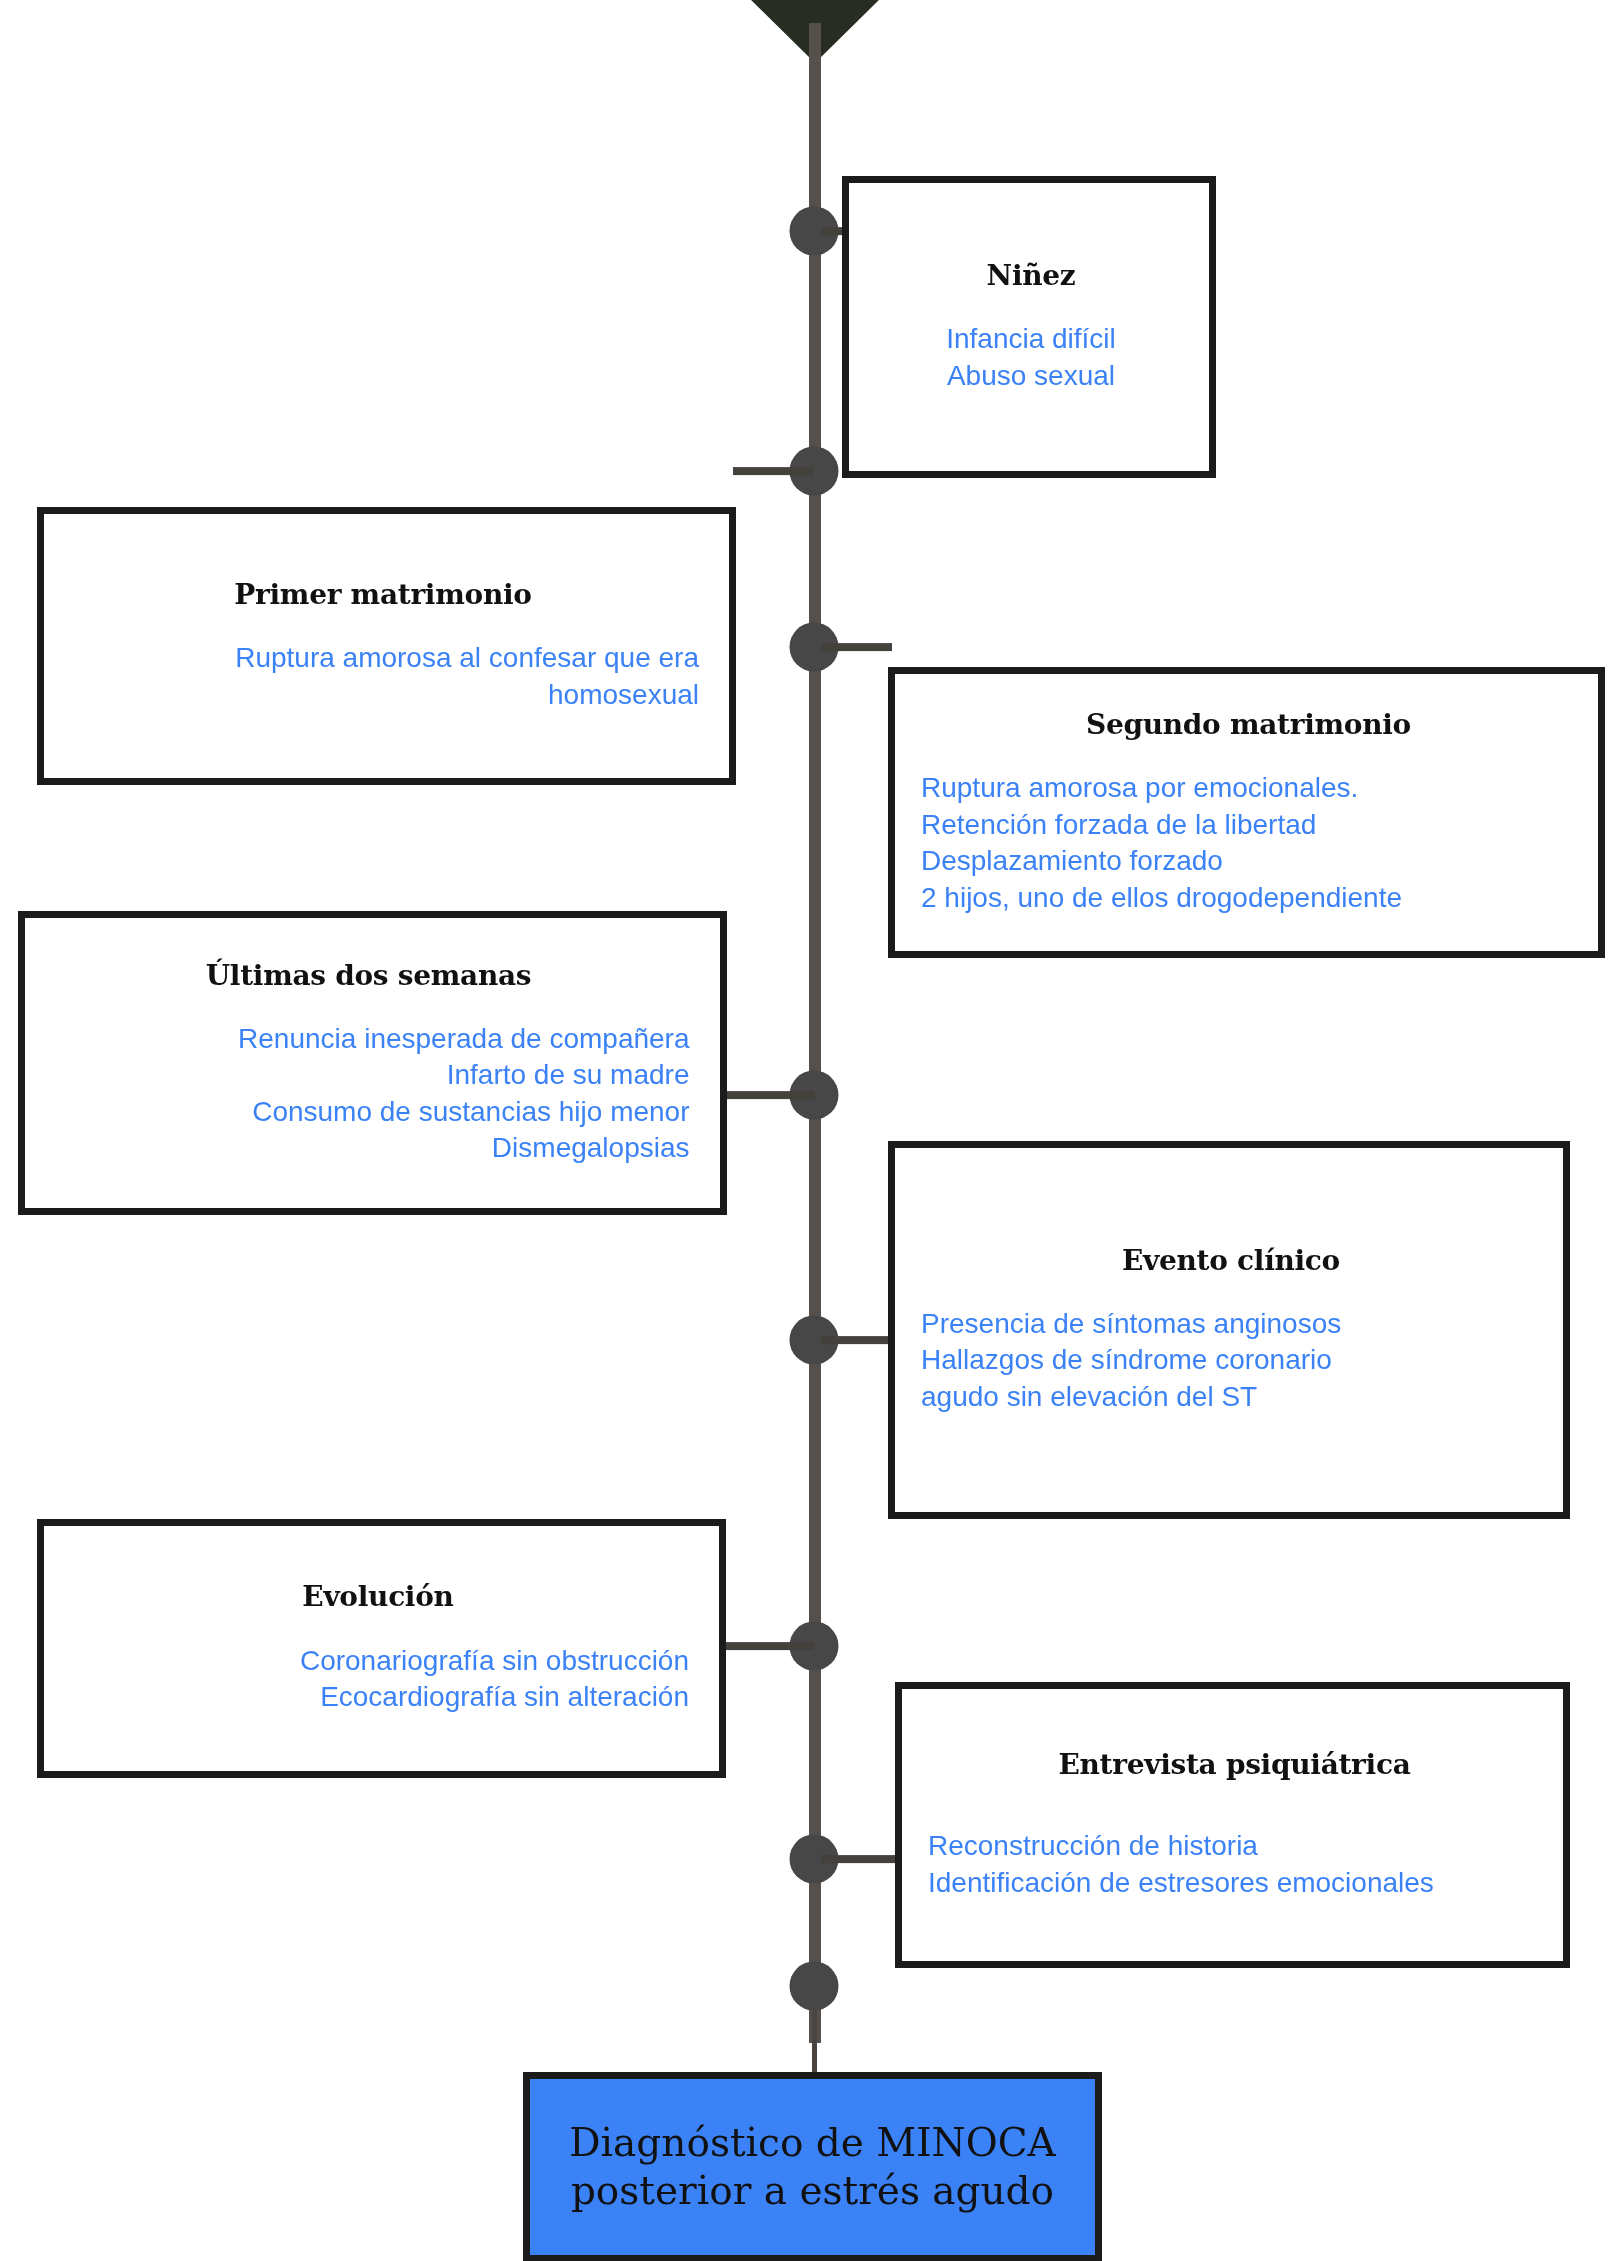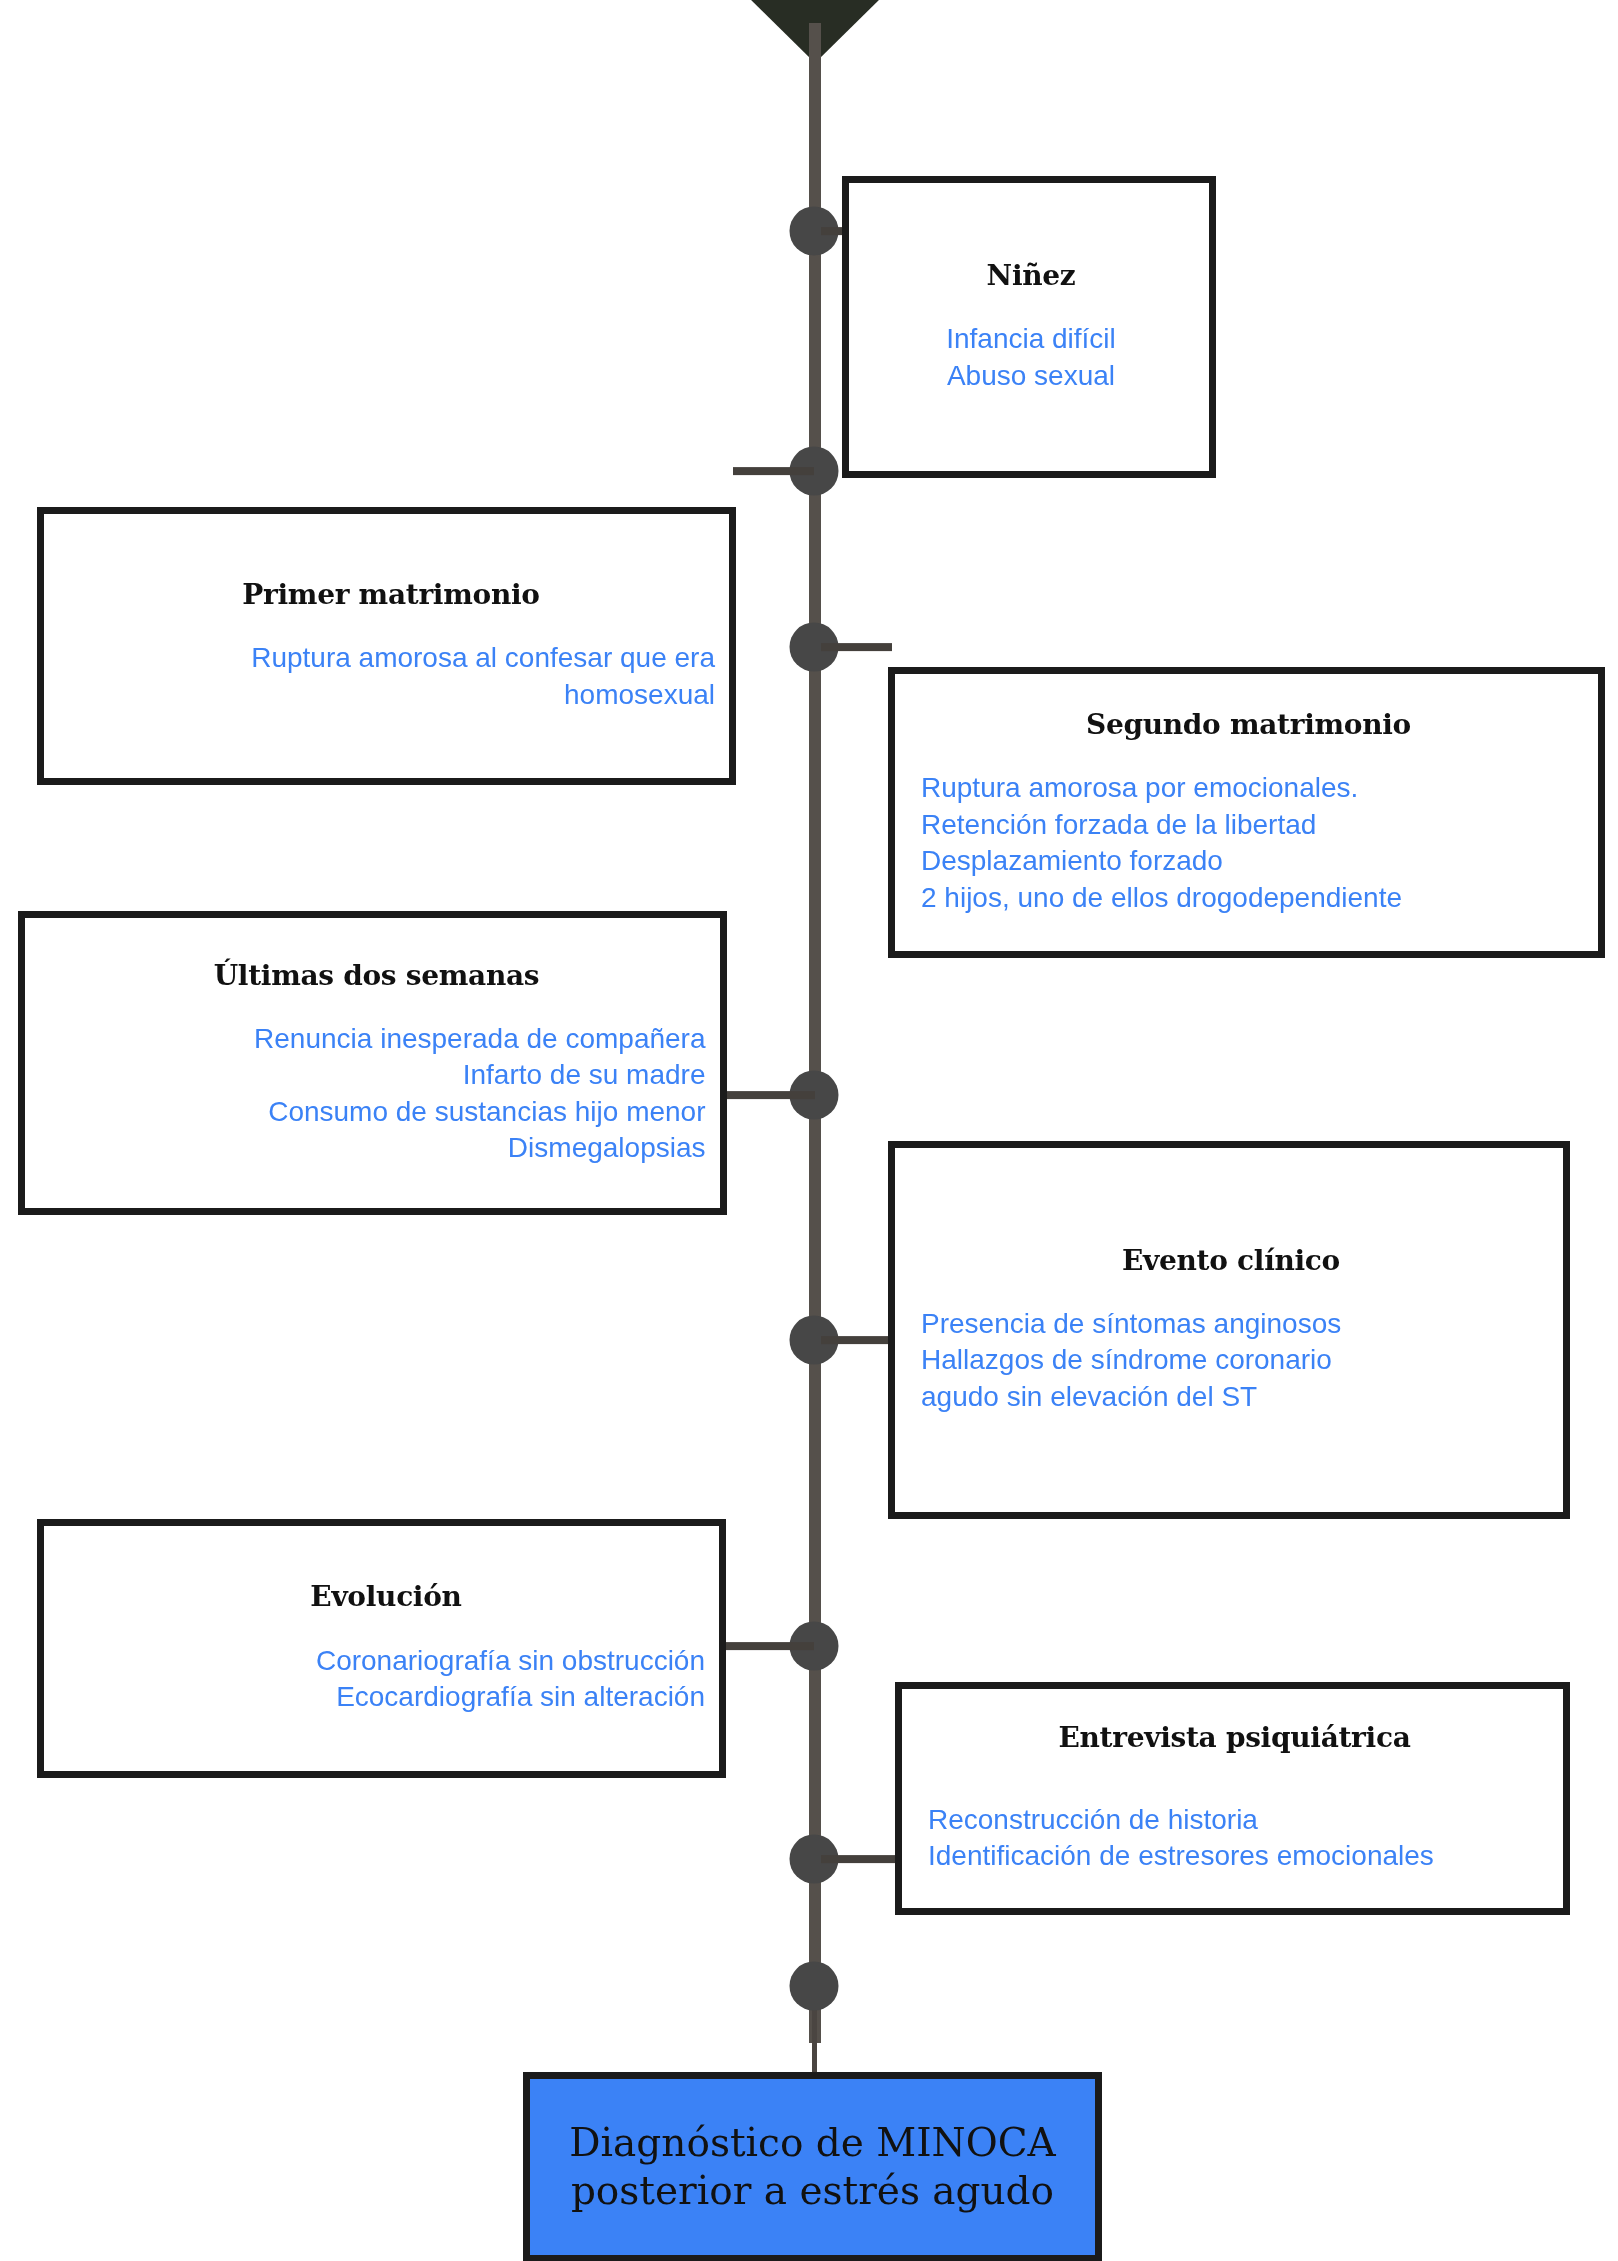--- a/index.html
+++ b/index.html
@@ -89,21 +89,21 @@
     color: #3b82f6;
     line-height: 1.30;
   }
   .event-lines div { white-space: nowrap; }
 
   
   .side-right { padding: 17px 22px 17px 26px; text-align: left; }
   .side-right .event-title { text-align: left; }
 
   
-  .side-left { padding: 17px 14px 17px 23px; text-align: right; }
+  .side-left { padding: 17px 30px 17px 23px; text-align: right; }
   .side-left .event-title { text-align: center; }
 
   
   .title-center .event-title { text-align: center; }
   .title-right  .event-title { }
   .title-left   .event-title { text-align: center; }
 
   
   .final-box {
     position: absolute;
@@ -192,21 +192,21 @@
   <div class="event-box side-left title-right" style="left:37px; top:1519px; width:689px; height:259px;">
     <div class="event-title">Evolución</div>
     <div class="event-lines">
       <div>Coronariografía sin obstrucción</div>
       <div>Ecocardiografía sin alteración</div>
     </div>
   </div>
 
   <div class="node-dot" style="left:814px; top:1859px;"></div>
   <div class="connector" style="left:821px; top:1859px; width:78px;"></div>
-  <div class="event-box side-right title-center" style="left:895px; top:1682px; width:675px; height:233px;gap:18px;">
+  <div class="event-box side-right title-center" style="left:895px; top:1682px; width:675px; height:286px;gap:18px;">
     <div class="event-title">Entrevista psiquiátrica</div>
     <div class="event-lines">
       <div>Reconstrucción de historia</div>
       <div>Identificación de estresores emocionales</div>
     </div>
   </div>
 
   <div class="node-dot" style="left:814px; top:1986px;"></div>
 
   <div class="final-box" style="left:523px; top:2072px; width:579px; height:190px;">

